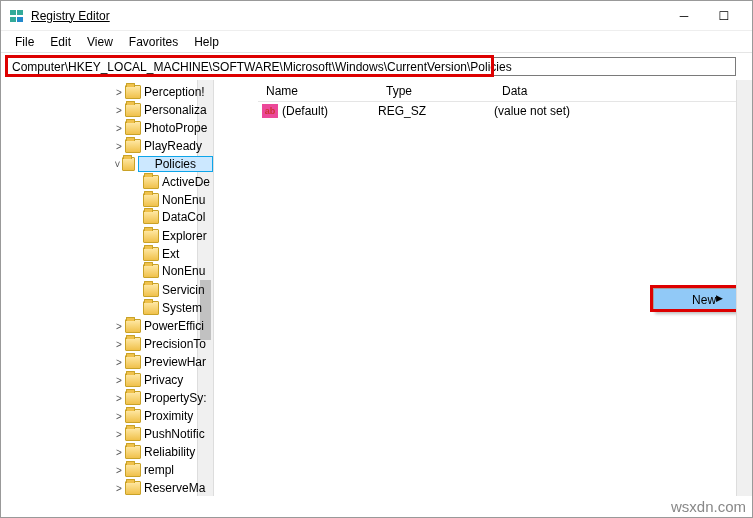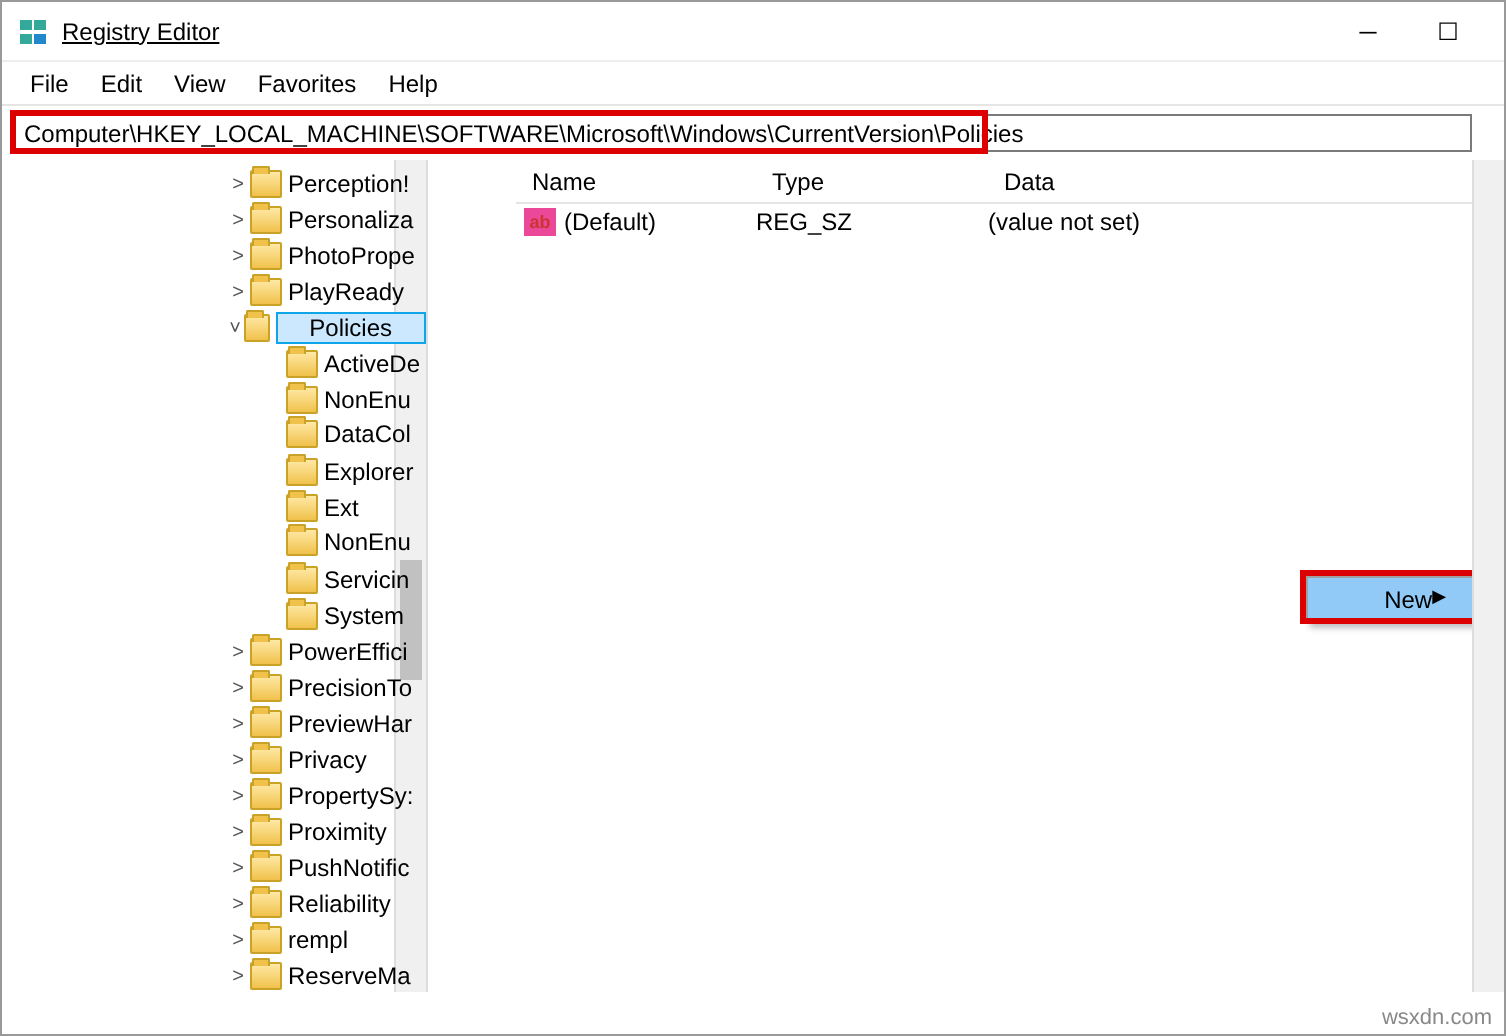--- a/index.html
+++ b/index.html
@@ -34,21 +34,21 @@
     .ctx1 { top:208px; left:395px; width:95px; }
     .ctx1-hi { position:absolute; border:3px solid #d00; top:205px; left:392px; width:101px; height:27px; pointer-events:none;}
     .ctx1 .row { background:#91c9f7; display:flex; justify-content:flex-end;}
     .ctx1 .arrow { font-size:9px;}
     .ctx2 { top:208px; left:510px; width:200px; padding:2px 0;}
     .ctx2 .sep { height:1px; background:#a0a0a0; margin:3px 2px;}
     .ctx2 .hl { background:#91c9f7;}
     .cursor { position:absolute; top:294px; left:520px; width:16px; height:20px; pointer-events:none;}
     .vbar { position:absolute; right:0; top:0; bottom:0; width:16px; background:#f0f0f0; border-left:1px solid #ddd;}
     .vbar .thumb { position:absolute; left:2px; right:2px; top:200px; height:60px; background:#c1c1c1;}
-    .watermark { position:absolute; bottom:2px; right:6px; font-size:11px; color:#888;}
+    .watermark { position:absolute; bottom:2px; right:6px; font-size:15px; color:#888;}
     .treewrap{position:relative;}
   </style>
 </head>
 <body>
 
 <div class="titlebar">
   <span class="icon">
     <svg width="16" height="16" viewBox="0 0 16 16">
         <rect x="1" y="2" width="6" height="5" fill="#3a9"></rect>
         <rect x="8" y="2" width="6" height="5" fill="#3a9"></rect>

